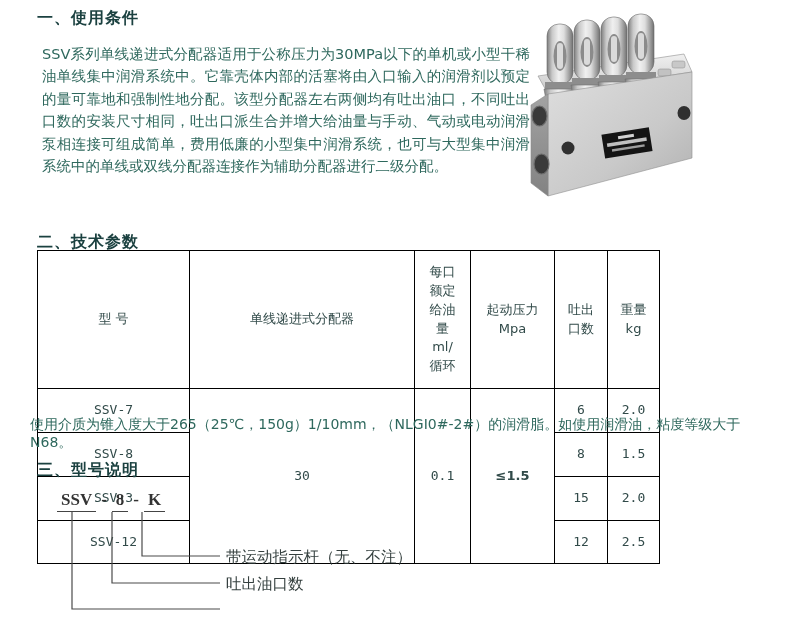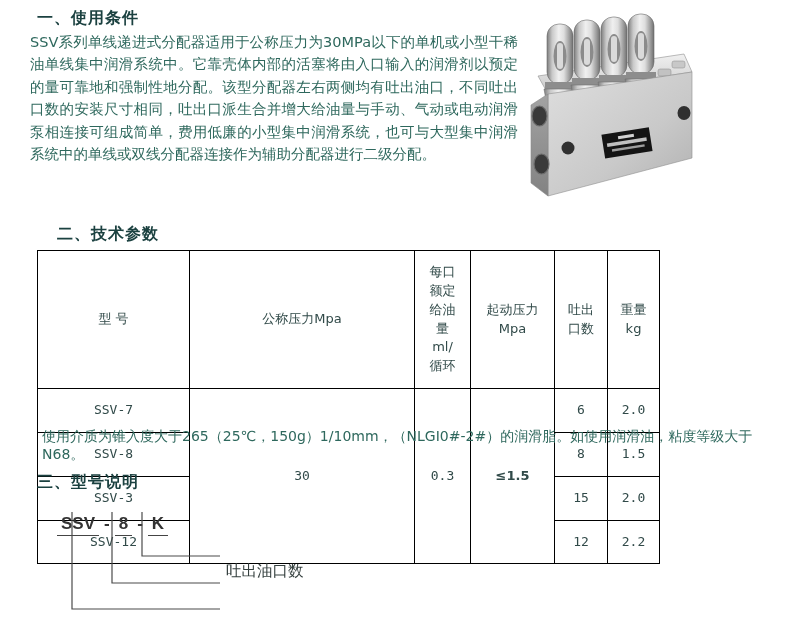--- a/index.html
+++ b/index.html
@@ -6,59 +6,59 @@
   .page{
     position:relative;width:788px;height:631px;background:#ffffff;overflow:hidden;
     font-family:"DejaVu Sans","Liberation Sans",sans-serif;
     border-radius:30px;
   }
   .sec-heading{
     position:absolute;margin:0;font-size:16px;font-weight:bold;color:#1b4140;
     letter-spacing:1px;
   }
   #h1{left:37px;top:8px;}
-  #h2{left:37px;top:224px;margin-left:20px;}
-  #h3{left:37px;top:472px;}
+  #h2{left:37px;top:232px;}
+  #h3{left:37px;top:460px;}
   .para{
-    position:absolute;left:30px;top:31px;width:488px;margin:0;
+    position:absolute;left:30px;top:31px;width:488px;margin:12px;
     font-size:14.5px;line-height:22.4px;color:#2e685d;text-align:justify;
   }
   .note{
-    position:absolute;left:30px;top:416px;width:745px;margin:12px;
+    position:absolute;left:30px;top:416px;width:745px;margin:0;
     font-size:14px;color:#2e685d;
   }
   
   .product{position:absolute;left:518px;top:12px;width:270px;height:198px;margin:0;}
   
   .spec-table{
     position:absolute;left:37px;top:250px;border-collapse:collapse;table-layout:fixed;
     width:622px;font-size:13px;color:#314a49;
   }
   .spec-table th,.spec-table td{
     border:1px solid #000;text-align:center;vertical-align:middle;
     padding:12px;font-weight:normal;line-height:1.45;
   }
   .spec-table thead tr{height:62px;}
   .spec-table tbody tr{height:24px;}
   .spec-table td{font-family:"DejaVu Sans Mono","Liberation Mono",monospace,"DejaVu Sans",sans-serif;font-size:13px;}
   .spec-table td.cjk{font-family:"DejaVu Sans","Liberation Sans",sans-serif;font-weight:bold;}
   
   .model-code{
     position:absolute;left:57px;top:490px;display:flex;
-    font-family:Liberation Sans, sans-serif;
-    font-size:17px;color:#333;font-weight:bold;margin-top:24px;
+    font-family:Liberation Serif, serif;
+    font-size:17px;color:#333;font-weight:bold;
   }
   .model-code .part{border-bottom:1.5px solid #444;padding:0 4px 1px 4px;}
   .model-code .dash{margin:0 5px;padding-bottom:1px;}
   .callout-lines{position:absolute;left:0;top:480px;}
   .callout-label{
     position:absolute;left:226px;font-size:15.5px;color:#35403f;white-space:nowrap;
   }
   #callout-0{top:547px;}
-  #callout-1{top:561px;}
+  #callout-1{top:574px;}
   #callout-2{top:600px;}
 </style>
 </head>
 <body>
 
 <div class="page">
 
   <h2 class="sec-heading" id="h1">一、使用条件</h2>
   <p class="para">SSV系列单线递进式分配器适用于公称压力为30MPa以下的单机或小型干稀油单线集中润滑系统中。它靠壳体内部的活塞将由入口输入的润滑剂以预定的量可靠地和强制性地分配。该型分配器左右两侧均有吐出油口，不同吐出口数的安装尺寸相同，吐出口派生合并增大给油量与手动、气动或电动润滑泵相连接可组成简单，费用低廉的小型集中润滑系统，也可与大型集中润滑系统中的单线或双线分配器连接作为辅助分配器进行二级分配。</p>
 
@@ -131,50 +131,50 @@
       <col style="width:152px">
         <col style="width:225px">
         <col style="width:56px">
       <col style="width:84px">
         <col style="width:53px">
         <col style="width:52px">
     </colgroup>
     <thead>
       <tr>
         <th>型 号</th>
-        <th>公称压力Mpa</th>
+        <th>单线递进式分配器</th>
         <th>每口额定给油量ml/循环</th>
         <th>起动压力Mpa</th>
         <th>吐出口数</th>
         <th>重量kg</th>
       </tr>
     </thead>
     <tbody>
       <tr>
         <td>SSV-7</td>
         <td rowspan="4">30</td>
-        <td rowspan="4">0.3</td>
+        <td rowspan="4">0.1</td>
         <td rowspan="4" class="cjk">≤1.5</td>
         <td>6</td>
         <td>2.0</td>
       </tr>
       <tr>
         <td>SSV-8</td>
         <td>8</td>
         <td>1.5</td>
       </tr>
       <tr>
         <td>SSV-3</td>
         <td>15</td>
         <td>2.0</td>
       </tr>
       <tr>
         <td>SSV-12</td>
         <td>12</td>
-        <td>2.2</td>
+        <td>2.5</td>
       </tr>
     </tbody>
   </table>
 
   <p class="note">使用介质为锥入度大于265（25℃，150g）1/10mm，（NLGI0#-2#）的润滑脂。如使用润滑油，粘度等级大于N68。</p>
 
   <h2 class="sec-heading" id="h3">三、型号说明</h2>
 
   <div class="model-code">
     <span class="part">SSV</span>
@@ -183,15 +183,16 @@
     <span class="dash">-</span>
     <span class="part">K</span>
   </div>
 
   <svg class="callout-lines" width="430" height="150" viewBox="0 0 430 150">
     <polyline points="142,32 142,76 220,76" fill="none" stroke="#4a4a4a" stroke-width="1.2"></polyline>
     <polyline points="112,32 112,103 220,103" fill="none" stroke="#4a4a4a" stroke-width="1.2"></polyline>
     <polyline points="72,32 72,129 220,129" fill="none" stroke="#4a4a4a" stroke-width="1.2"></polyline>
   </svg>
 
+  <div class="callout-label" id="callout-0">带运动指示杆（无、不注）</div>
   <div class="callout-label" id="callout-1">吐出油口数</div>
 
 </div>
 
 </body></html>

